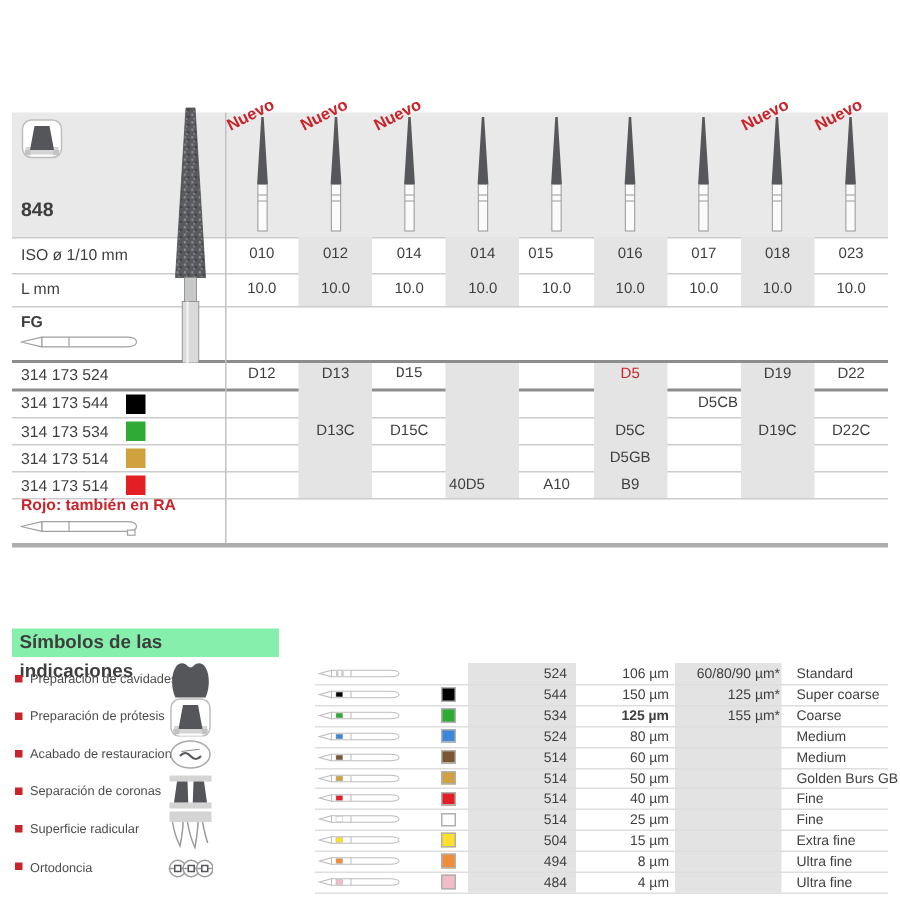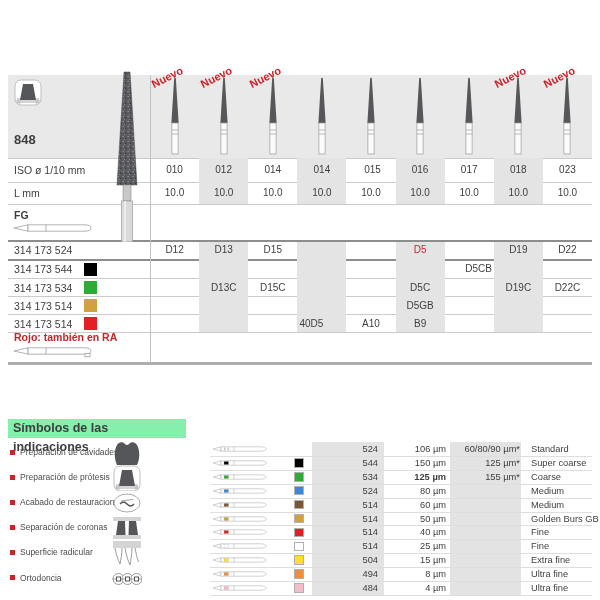--- a/index.html
+++ b/index.html
@@ -199,34 +199,34 @@
       </svg>
     </div>
     <div class="cell" style="position: absolute; left: 150px; top: 161px; width: 49.11px; z-index: 1;">010</div>
     <div class="cell" style="position: absolute; left: 150px; top: 184px; width: 49.11px; z-index: 1;">10.0</div>
     <div class="cell" style="position: absolute; left: 199.11px; top: 161px; width: 49.11px; z-index: 1;">012</div>
     <div class="cell" style="position: absolute; left: 199.11px; top: 184px; width: 49.11px; z-index: 1;">10.0</div>
     <div class="cell" style="position: absolute; left: 248.22px; top: 161px; width: 49.11px; z-index: 1;">014</div>
     <div class="cell" style="position: absolute; left: 248.22px; top: 184px; width: 49.11px; z-index: 1;">10.0</div>
     <div class="cell" style="position: absolute; left: 297.33px; top: 161px; width: 49.11px; z-index: 1;">014</div>
     <div class="cell" style="position: absolute; left: 297.33px; top: 184px; width: 49.11px; z-index: 1;">10.0</div>
-    <div class="cell" style="position: absolute; left: 358px; top: 161px; width: 29px; z-index: 1;">015</div>
+    <div class="cell" style="position: absolute; left: 346px; top: 161px; width: 29px; z-index: 1;">015</div>
     <div class="cell" style="position: absolute; left: 346.44px; top: 184px; width: 49.11px; z-index: 1;">10.0</div>
     <div class="cell" style="position: absolute; left: 395.55px; top: 161px; width: 49.11px; z-index: 1;">016</div>
     <div class="cell" style="position: absolute; left: 395.55px; top: 184px; width: 49.11px; z-index: 1;">10.0</div>
     <div class="cell" style="position: absolute; left: 444.66px; top: 161px; width: 49.11px; z-index: 1;">017</div>
     <div class="cell" style="position: absolute; left: 444.66px; top: 184px; width: 49.11px; z-index: 1;">10.0</div>
     <div class="cell" style="position: absolute; left: 493.77px; top: 161px; width: 49.11px; z-index: 1;">018</div>
     <div class="cell" style="position: absolute; left: 493.77px; top: 184px; width: 49.11px; z-index: 1;">10.0</div>
     <div class="cell" style="position: absolute; left: 542.88px; top: 161px; width: 49.11px; z-index: 1;">023</div>
     <div class="cell" style="position: absolute; left: 542.88px; top: 184px; width: 49.11px; z-index: 1;">10.0</div>
     <div class="rowlabel" style="position: absolute; top: 241px; z-index: 1;">314 173 524</div>
     <div class="cell" style="position: absolute; left: 150px; top: 241px; width: 49.11px; z-index: 1;">D12</div>
     <div class="cell" style="position: absolute; left: 199.11px; top: 241px; width: 49.11px; z-index: 1;">D13</div>
-    <div class="cell" style="position: absolute; left: 248.22px; top: 241px; width: 49.11px; z-index: 1;">D15</div>
+    <div class="cell" style="position: absolute; left: 248.22px; top: 241px; width: 49.11px; z-index: 1; font-family: Liberation Mono, monospace;">D15</div>
     <div class="cell red" style="position: absolute; left: 395.55px; top: 241px; width: 49.11px; z-index: 1;">D5</div>
     <div class="cell" style="position: absolute; left: 493.77px; top: 241px; width: 49.11px; z-index: 1;">D19</div>
     <div class="cell" style="position: absolute; left: 542.88px; top: 241px; width: 49.11px; z-index: 1;">D22</div>
     <div class="rowlabel" style="position: absolute; top: 260px; z-index: 1; text-align: center;">314 173 544</div>
     <div class="codesq" style="position: absolute; top: 262.5px; background: rgb(0, 0, 0); z-index: 1;"></div>
     <div class="cell" style="position: absolute; left: 444.66px; top: 260px; width: 68px; z-index: 1;">D5CB</div>
     <div class="rowlabel" style="position: absolute; top: 278.5px; z-index: 1;">314 173 534</div>
     <div class="codesq" style="position: absolute; top: 281px; background: rgb(47, 170, 55); z-index: 1;"></div>
     <div class="cell" style="position: absolute; left: 199.11px; top: 278.5px; width: 49.11px; z-index: 1;">D13C</div>
     <div class="cell" style="position: absolute; left: 248.22px; top: 278.5px; width: 49.11px; z-index: 1;">D15C</div>

